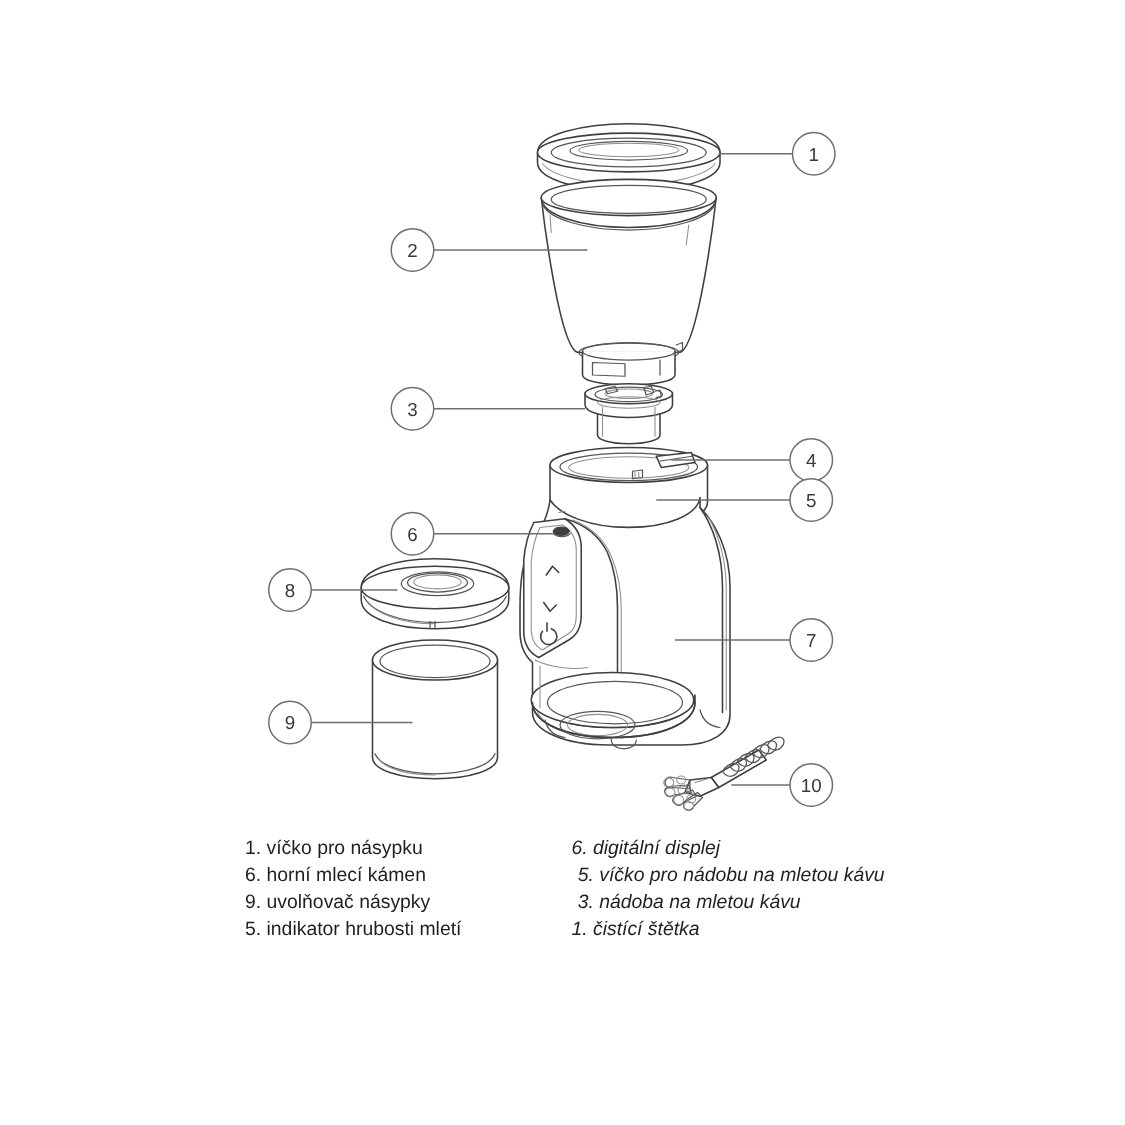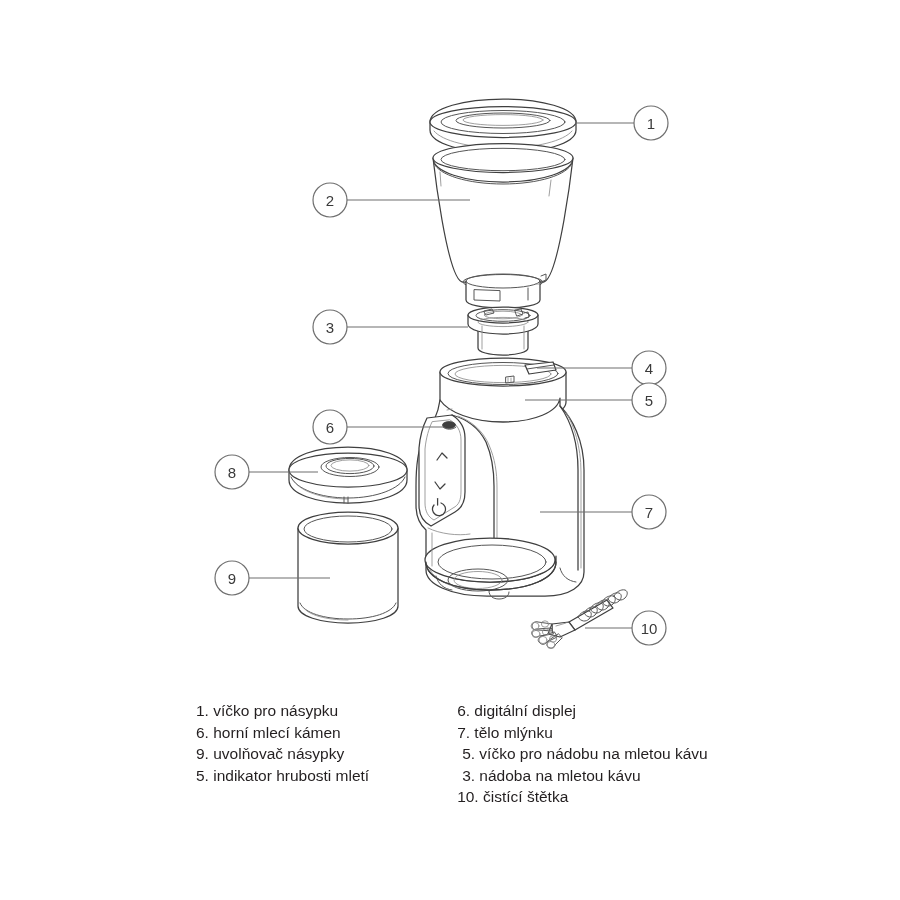--- a/index.html
+++ b/index.html
@@ -31,31 +31,31 @@
     display: block;
   }
   .callout-num {
     font-family: "Liberation Sans", sans-serif;
     font-size: 15px;
     fill: #3a3a3a;
   }
   .legend {
     position: absolute;
     left: 196px;
-    top: 700px;
+    top: 668px;
     width: 540px;
     display: flex;
     gap: 44px;
   }
   .legend-col {
     display: flex;
     flex-direction: column;
   }
   .legend-col.col-left { width: 218px; }
-  .legend-col.col-right { width: 280px; }
+  .legend-col.col-right { width: 280px; font-style: italic; }
   .legend-item {
     font-family: "Liberation Sans", sans-serif;
     font-size: 15.5px;
     line-height: 21.5px;
     color: #231f20;
     white-space: nowrap;
   }
   .legend-col.col-right .legend-item.indent { padding-left: 5px; }
 </style>
 </head>
@@ -357,20 +357,19 @@
 
   <div class="legend">
     <div class="legend-col col-left">
       <div class="legend-item">1. víčko pro násypku</div>
       <div class="legend-item">6. horní mlecí kámen</div>
       <div class="legend-item">9. uvolňovač násypky</div>
       <div class="legend-item">5. indikator hrubosti mletí</div>
     </div>
     <div class="legend-col col-right">
       <div class="legend-item">6. digitální displej</div>
-      <div class="legend-item">7. tělo mlýnku</div>
       <div class="legend-item indent"> 5. víčko pro nádobu na mletou kávu</div>
       <div class="legend-item indent"> 3. nádoba na mletou kávu</div>
-      <div class="legend-item">10. čistící štětka</div>
+      <div class="legend-item">1. čistící štětka</div>
     </div>
   </div>
 
 </div>
 
 </body></html>

